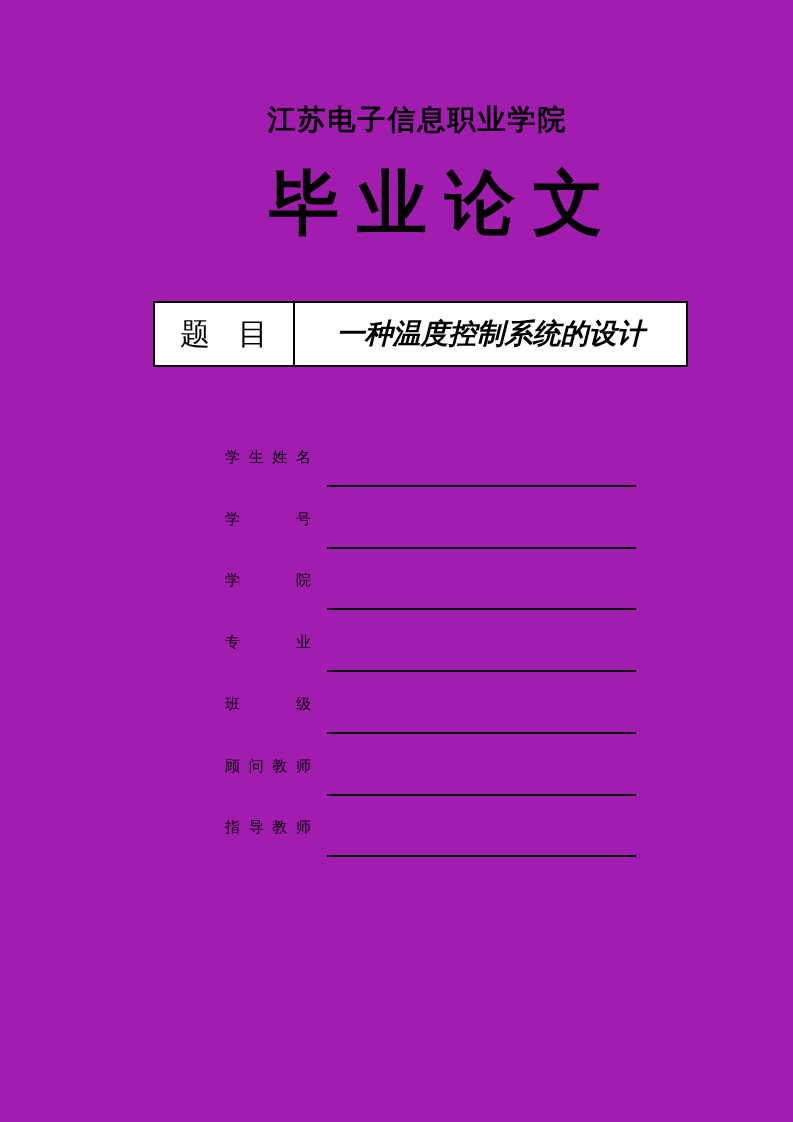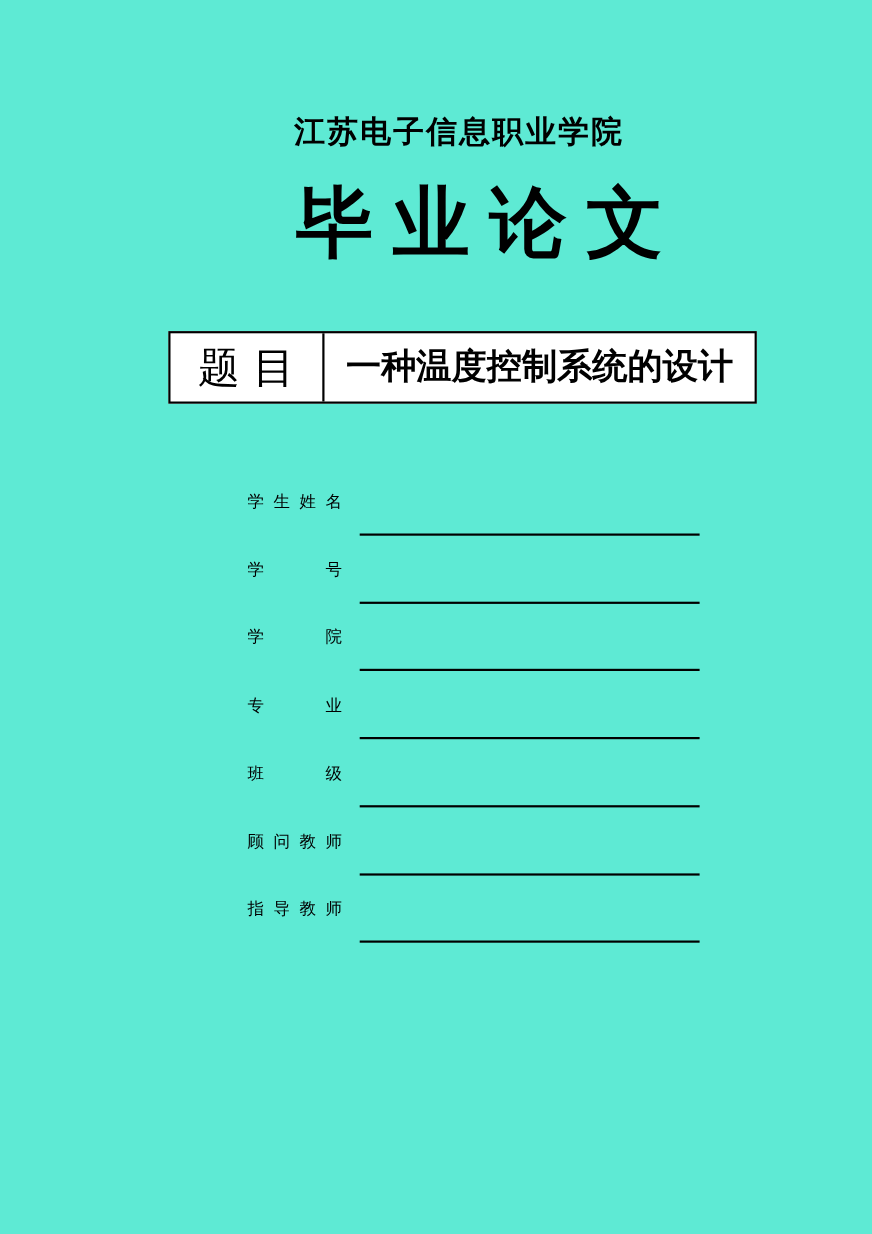--- a/index.html
+++ b/index.html
@@ -4,21 +4,21 @@
 <style>
   html, body {
     margin: 0;
     padding: 0;
     background: #ffffff;
   }
   .page {
     position: relative;
     width: 793px;
     height: 1122px;
-    background: #5eead4;
+    background: #a21caf;
     color: #000000;
     font-family: "Liberation Serif", serif;
     overflow: hidden;
   }
   
   .institution {
     position: absolute;
     top: 101px;
     left: 0;
     width: 100%;
@@ -60,37 +60,38 @@
     width: 140px;
     box-sizing: border-box;
     border-right: 2px solid #000000;
     display: flex;
     align-items: center;
     justify-content: center;
   }
   .title-box-label-cell .justify-label {
     display: block;
     width: 88px;
-    font-size: 38px;
+    font-size: 30px;
     text-align: justify;
     text-align-last: justify;
     font-family: "Liberation Serif", serif;
   }
   .title-box-value-cell {
     flex: 1;
     display: flex;
     align-items: center;
     justify-content: center;
   }
   .title-box-value-cell .thesis-title-text {
     font-family: "Liberation Sans", sans-serif;
     font-weight: bold;
-    font-size: 32px;
+    font-size: 28px;
     letter-spacing: 0px;
     white-space: nowrap;
+    font-style: italic;
   }
   
   .form-row {
     position: absolute;
     left: 0;
     top: calc(448px + var(--i) * 61.7px);
     width: 100%;
     height: 42px;
   }
   .form-label {

